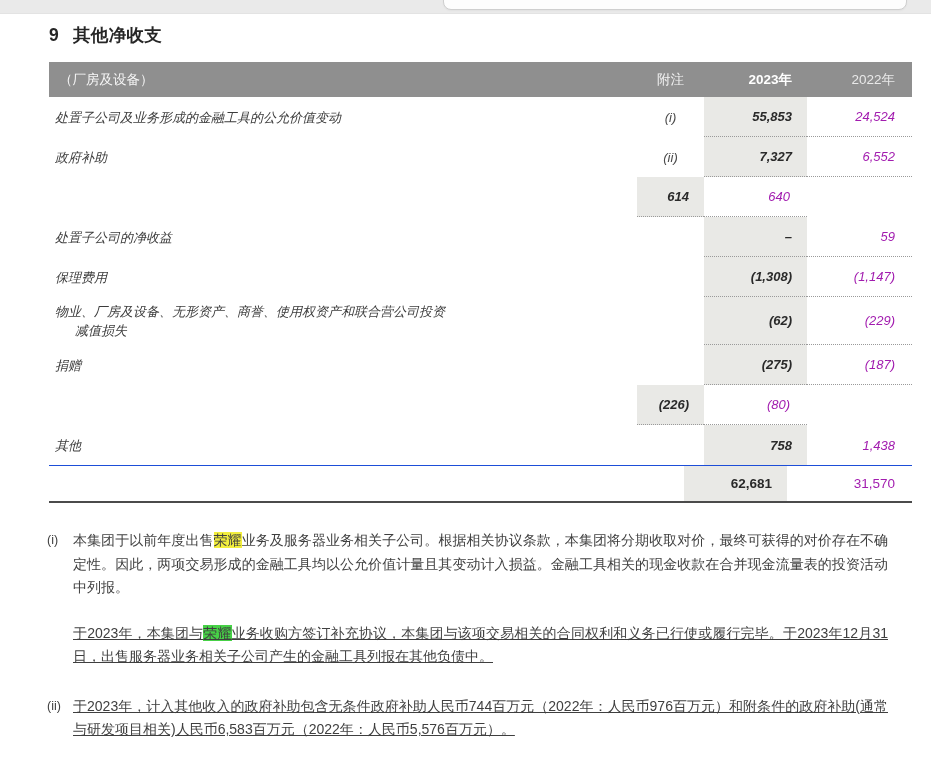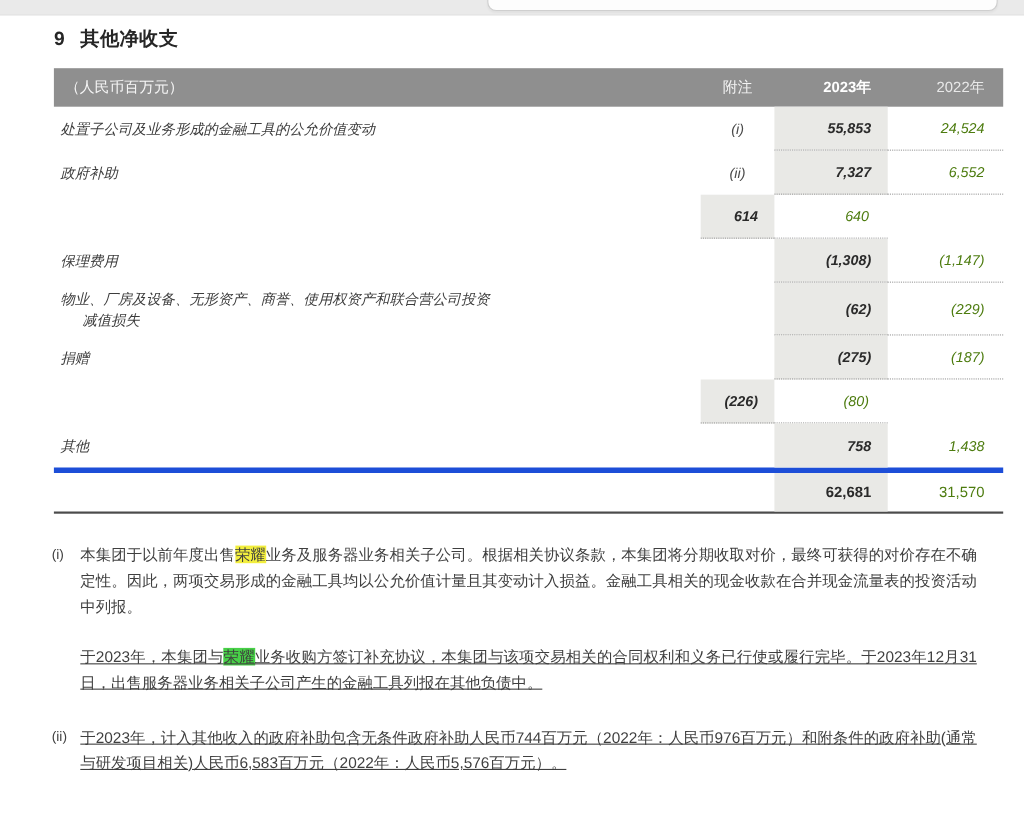--- a/index.html
+++ b/index.html
@@ -42,32 +42,33 @@
   .c-label{color:#3c3c3c;padding:5px 8px 5px 6px;line-height:19px;}
   .c-label .line2{padding-left:20px;}
   .c-note{text-align:center;color:#4a4a4a;align-self:stretch;display:flex;align-items:center;justify-content:center;}
   .c-2023{
     background:var(--band-bg,#e9e9e6);
     font-weight:bold;color:#2a2a2a;
     align-self:stretch;display:flex;align-items:center;justify-content:flex-end;
     padding-right:15px;
   }
   .c-2022{
-    color:#4d7c0f;
+    color:#a21caf;
     align-self:stretch;display:flex;align-items:center;justify-content:flex-end;
     padding-right:17px;
   }
   .tbody .drow:not(:last-child) .c-2023,
   .tbody .drow:not(:last-child) .c-2022{
     border-bottom:1px dotted #9a9a9a;
   }
   .total-row{
     height:35px;font-size:13.5px;
-    border-top:5px solid #1d4ed8;
+    border-top:1px solid #1d4ed8;
     border-bottom:2.5px solid #4b4b4b;
+    gap:20px;
   }
 
   
   .footnotes{margin:26px 41px 0 40px;}
   .footnote{display:flex;margin-bottom:26px;}
   .footnote:last-child{margin-bottom:0;}
   .fn-marker{width:26px;flex:none;font-size:12.5px;color:#3f3f3f;line-height:23.5px;}
   .fn-body{flex:1;}
   .fn-para{font-size:14px;line-height:23.5px;color:#3f3f3f;text-align:justify;margin:0 9px 22px 0;}
   .fn-para:last-child{margin-bottom:0;text-decoration:underline;}
@@ -82,21 +83,21 @@
 </div>
 
 <div class="content">
 
   <div class="section-title">
     <span class="num">9</span><span>其他净收支</span>
   </div>
 
   <div class="fin-table">
     <div class="trow thead">
-      <div class="h-unit">（人民币百万元）</div>
+      <div class="h-unit">（厂房及设备）</div>
       <div class="h-note">附注</div>
       <div class="h-2023">2023年</div>
       <div class="h-2022">2022年</div>
     </div>
 
     <div class="tbody" id="tbody">
         <div class="trow drow">
           <div class="c-label">处置子公司及业务形成的金融工具的公允价值变动</div>
           <div class="c-note">(i)</div>
           <div class="c-2023">55,853</div>
@@ -105,20 +106,26 @@
         <div class="trow drow">
           <div class="c-label">政府补助</div>
           <div class="c-note">(ii)</div>
           <div class="c-2023">7,327</div>
           <div class="c-2022">6,552</div>
         </div>
         <div class="trow drow">
           <div class="c-note"></div>
           <div class="c-2023">614</div>
           <div class="c-2022">640</div>
+        </div>
+        <div class="trow drow">
+          <div class="c-label">处置子公司的净收益</div>
+          <div class="c-note"></div>
+          <div class="c-2023">–</div>
+          <div class="c-2022">59</div>
         </div>
         <div class="trow drow">
           <div class="c-label">保理费用</div>
           <div class="c-note"></div>
           <div class="c-2023">(1,308)</div>
           <div class="c-2022">(1,147)</div>
         </div>
         <div class="trow drow">
           <div class="c-label">物业、厂房及设备、无形资产、商誉、使用权资产和联合营公司投资<div class="line2">减值损失</div></div>
           <div class="c-note"></div>

